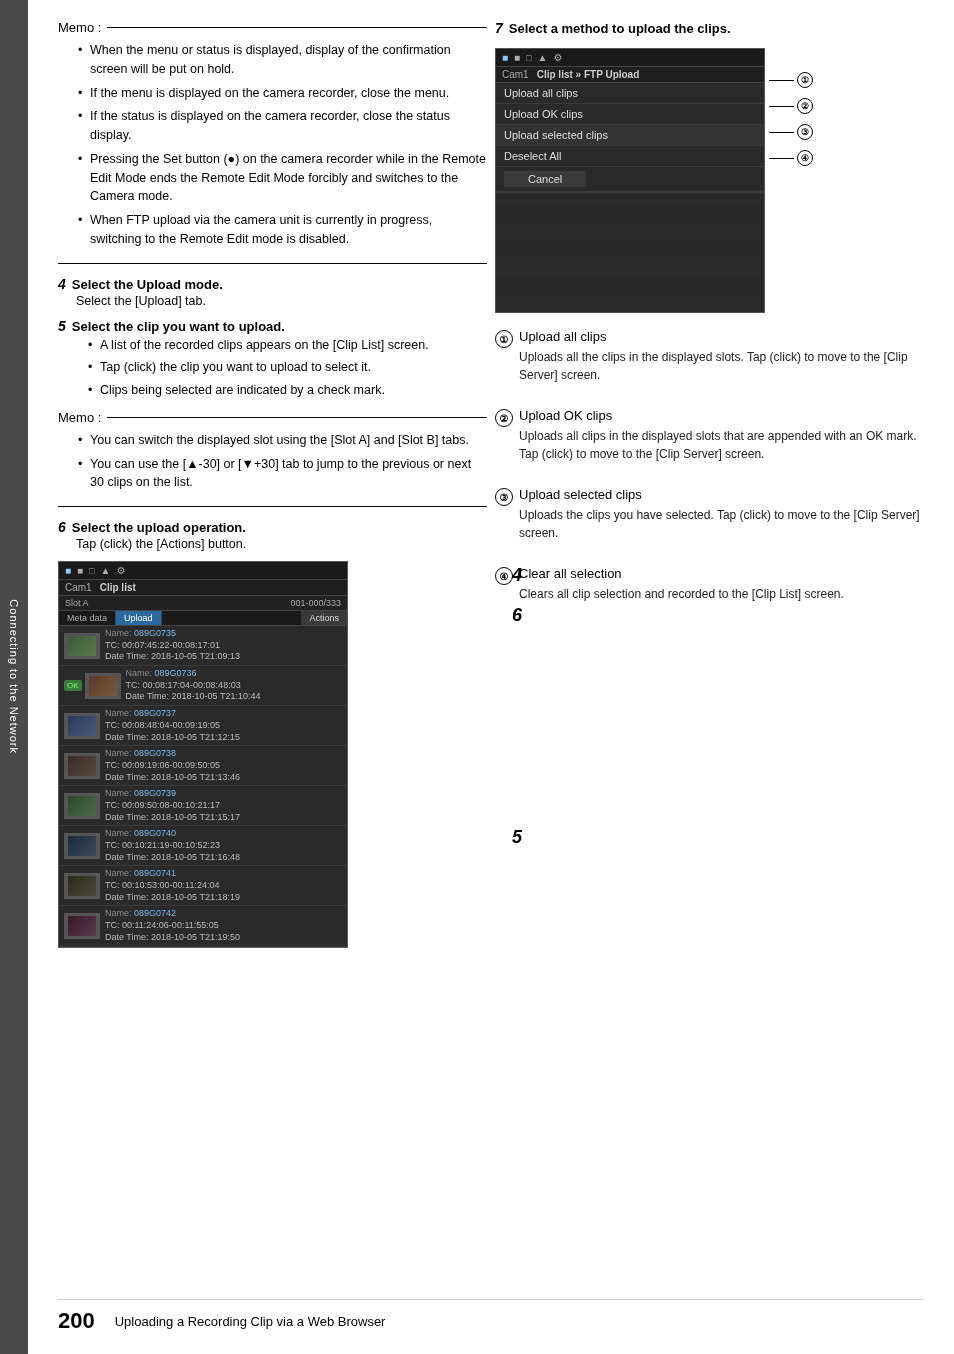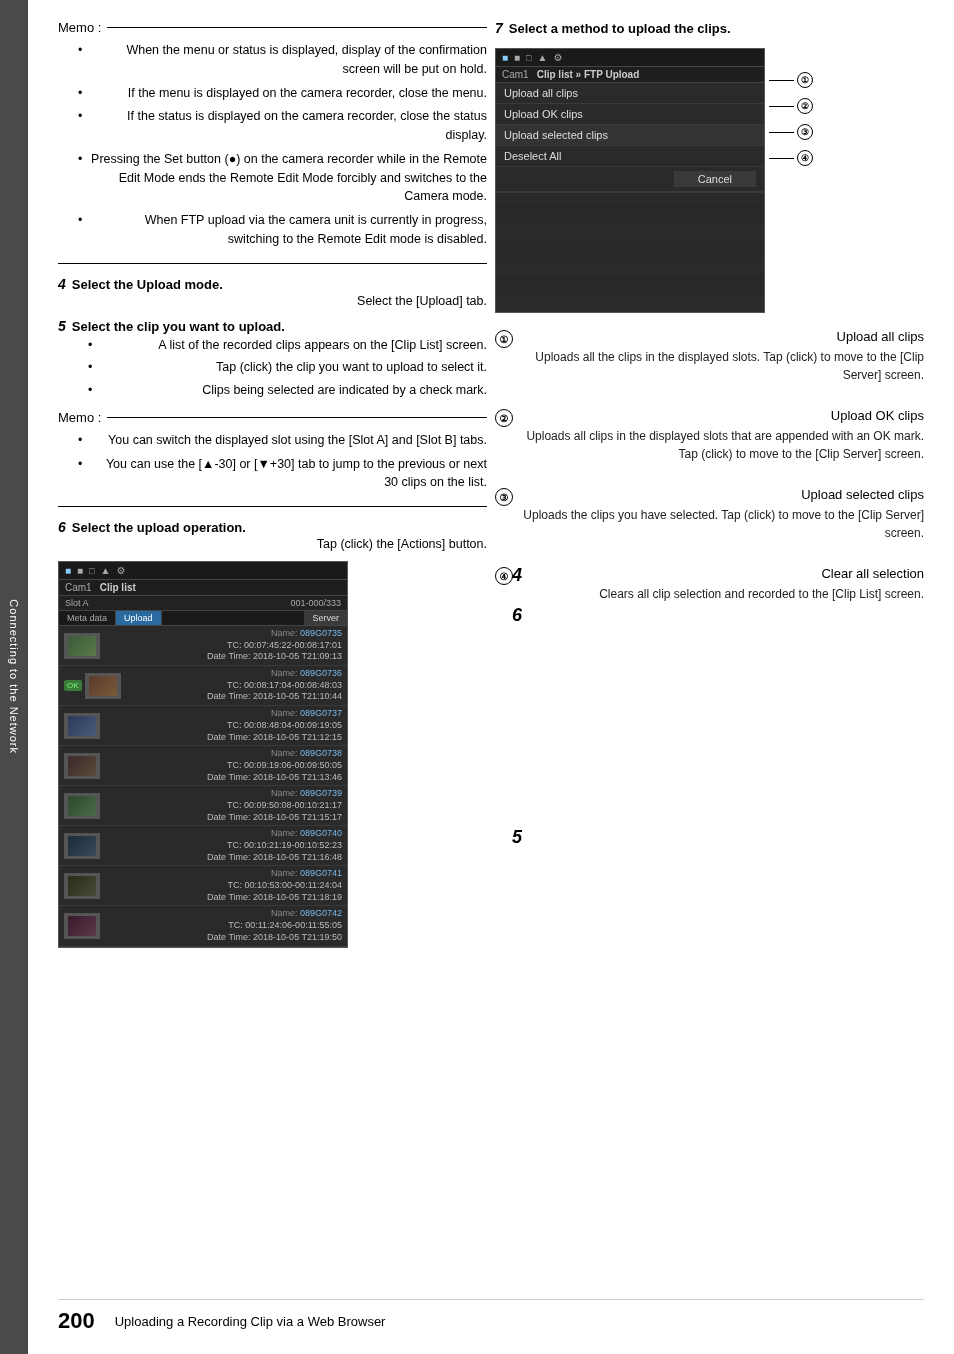--- a/index.html
+++ b/index.html
@@ -35,21 +35,20 @@
     .main-content {
       flex: 1;
       padding: 20px 30px 30px 30px;
       position: relative;
     }
 
     
     .two-col {
       display: flex;
       gap: 8px;
-      text-align: right;
     }
     .left-col {
       flex: 1;
       max-width: 430px;
     }
     .right-col {
       flex: 1;
       max-width: 430px;
     }
 
@@ -413,21 +412,21 @@
 
             <div style="display:flex; align-items:center; background:#222; padding:2px 6px; border-bottom:1px solid #444; gap:8px;">
               <span style="font-size:9px; color:#aaa;">Slot A</span>
               <span style="font-size:9px; color:#aaa; margin-left:auto;">001-000/333</span>
             </div>
 
             <div style="display:flex; background:#1a1a1a; border-bottom:1px solid #444;">
               <span style="font-size:9px; color:#aaa; padding:2px 8px; border-right:1px solid #444;">Meta data</span>
               <span style="font-size:9px; color:#fff; padding:2px 8px; background:#2a6aa0; border-right:1px solid #444;">Upload</span>
               <span style="flex:1;"></span>
-              <span style="font-size:9px; color:#ddd; padding:2px 8px; background:#3a3a3a;">Server</span>
+              <span style="font-size:9px; color:#ddd; padding:2px 8px; background:#3a3a3a;">Actions</span>
             </div>
 
             <div>
               <div class="cam-row">
                 <div class="cam-thumb">
                     <div class="cam-thumb-inner" style="background:linear-gradient(135deg,#3a5a3a,#5a7a4a);"></div>
                   </div>
                 <div class="cam-info">
                   <div class="cam-info-line"><span style="color:#888;">Name: </span><span class="cam-name">089G0735</span></div>
                   <div class="cam-info-line">TC: 00:07:45:22-00:08:17:01</div>

